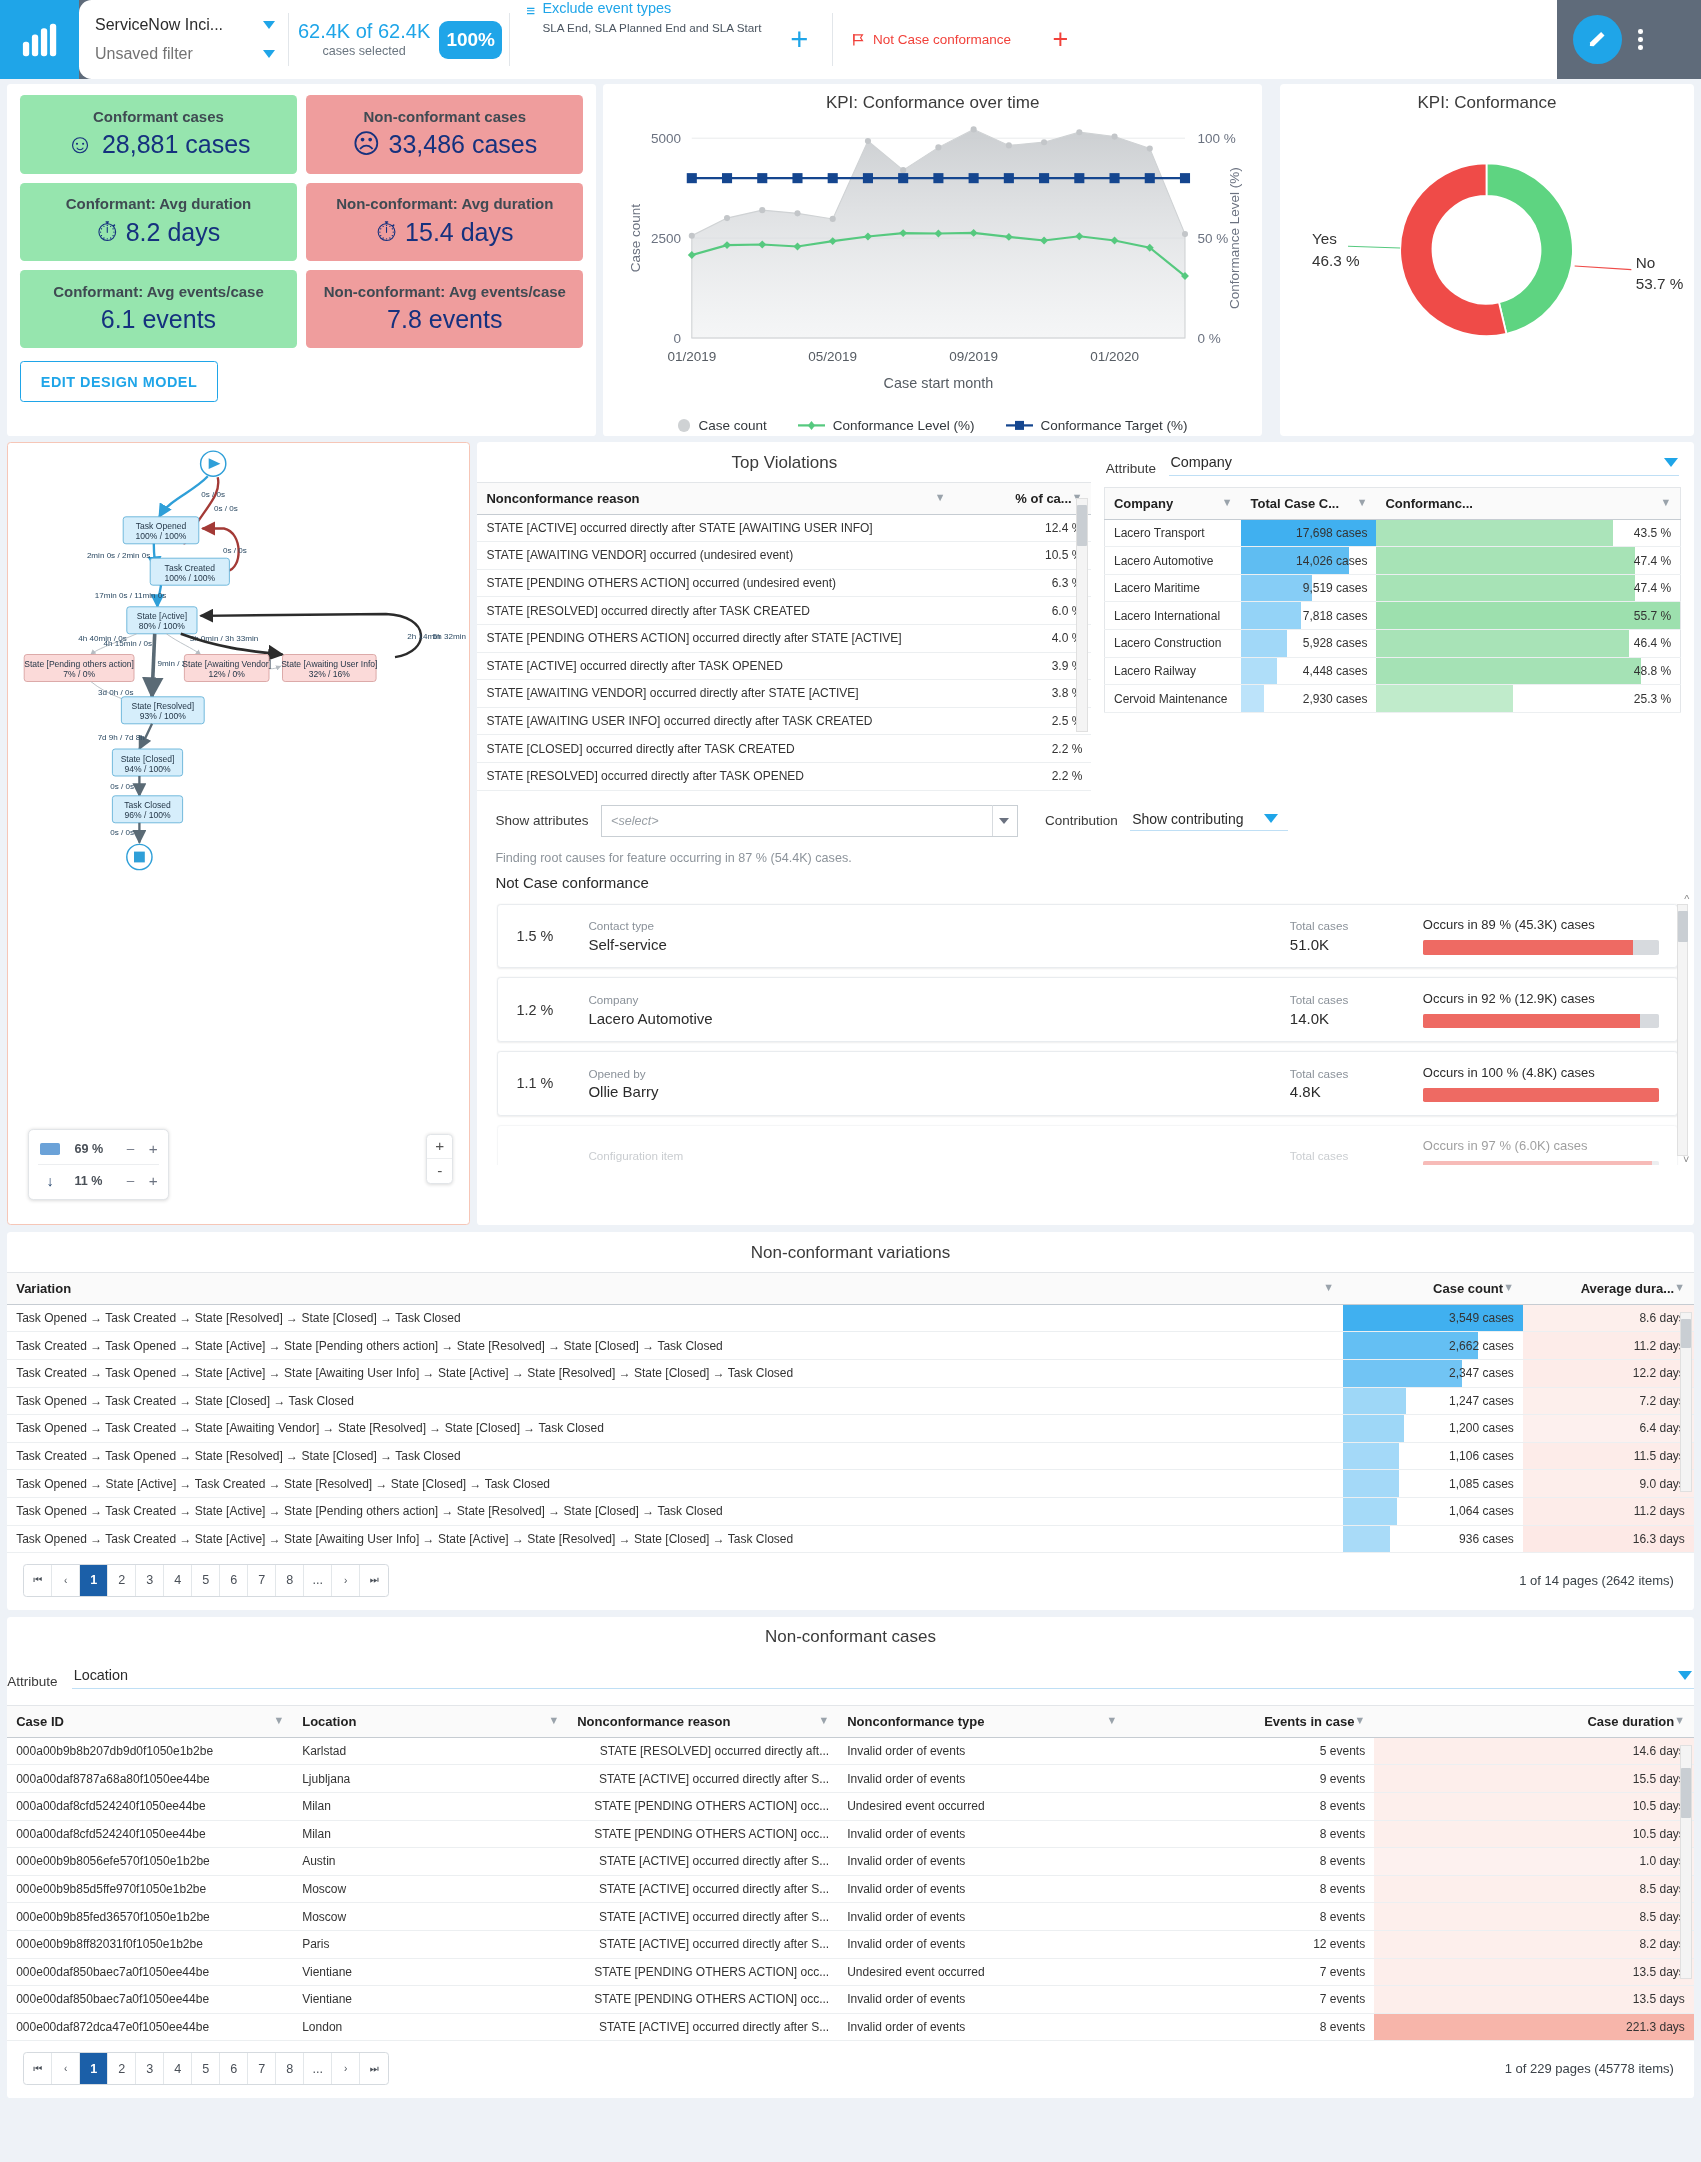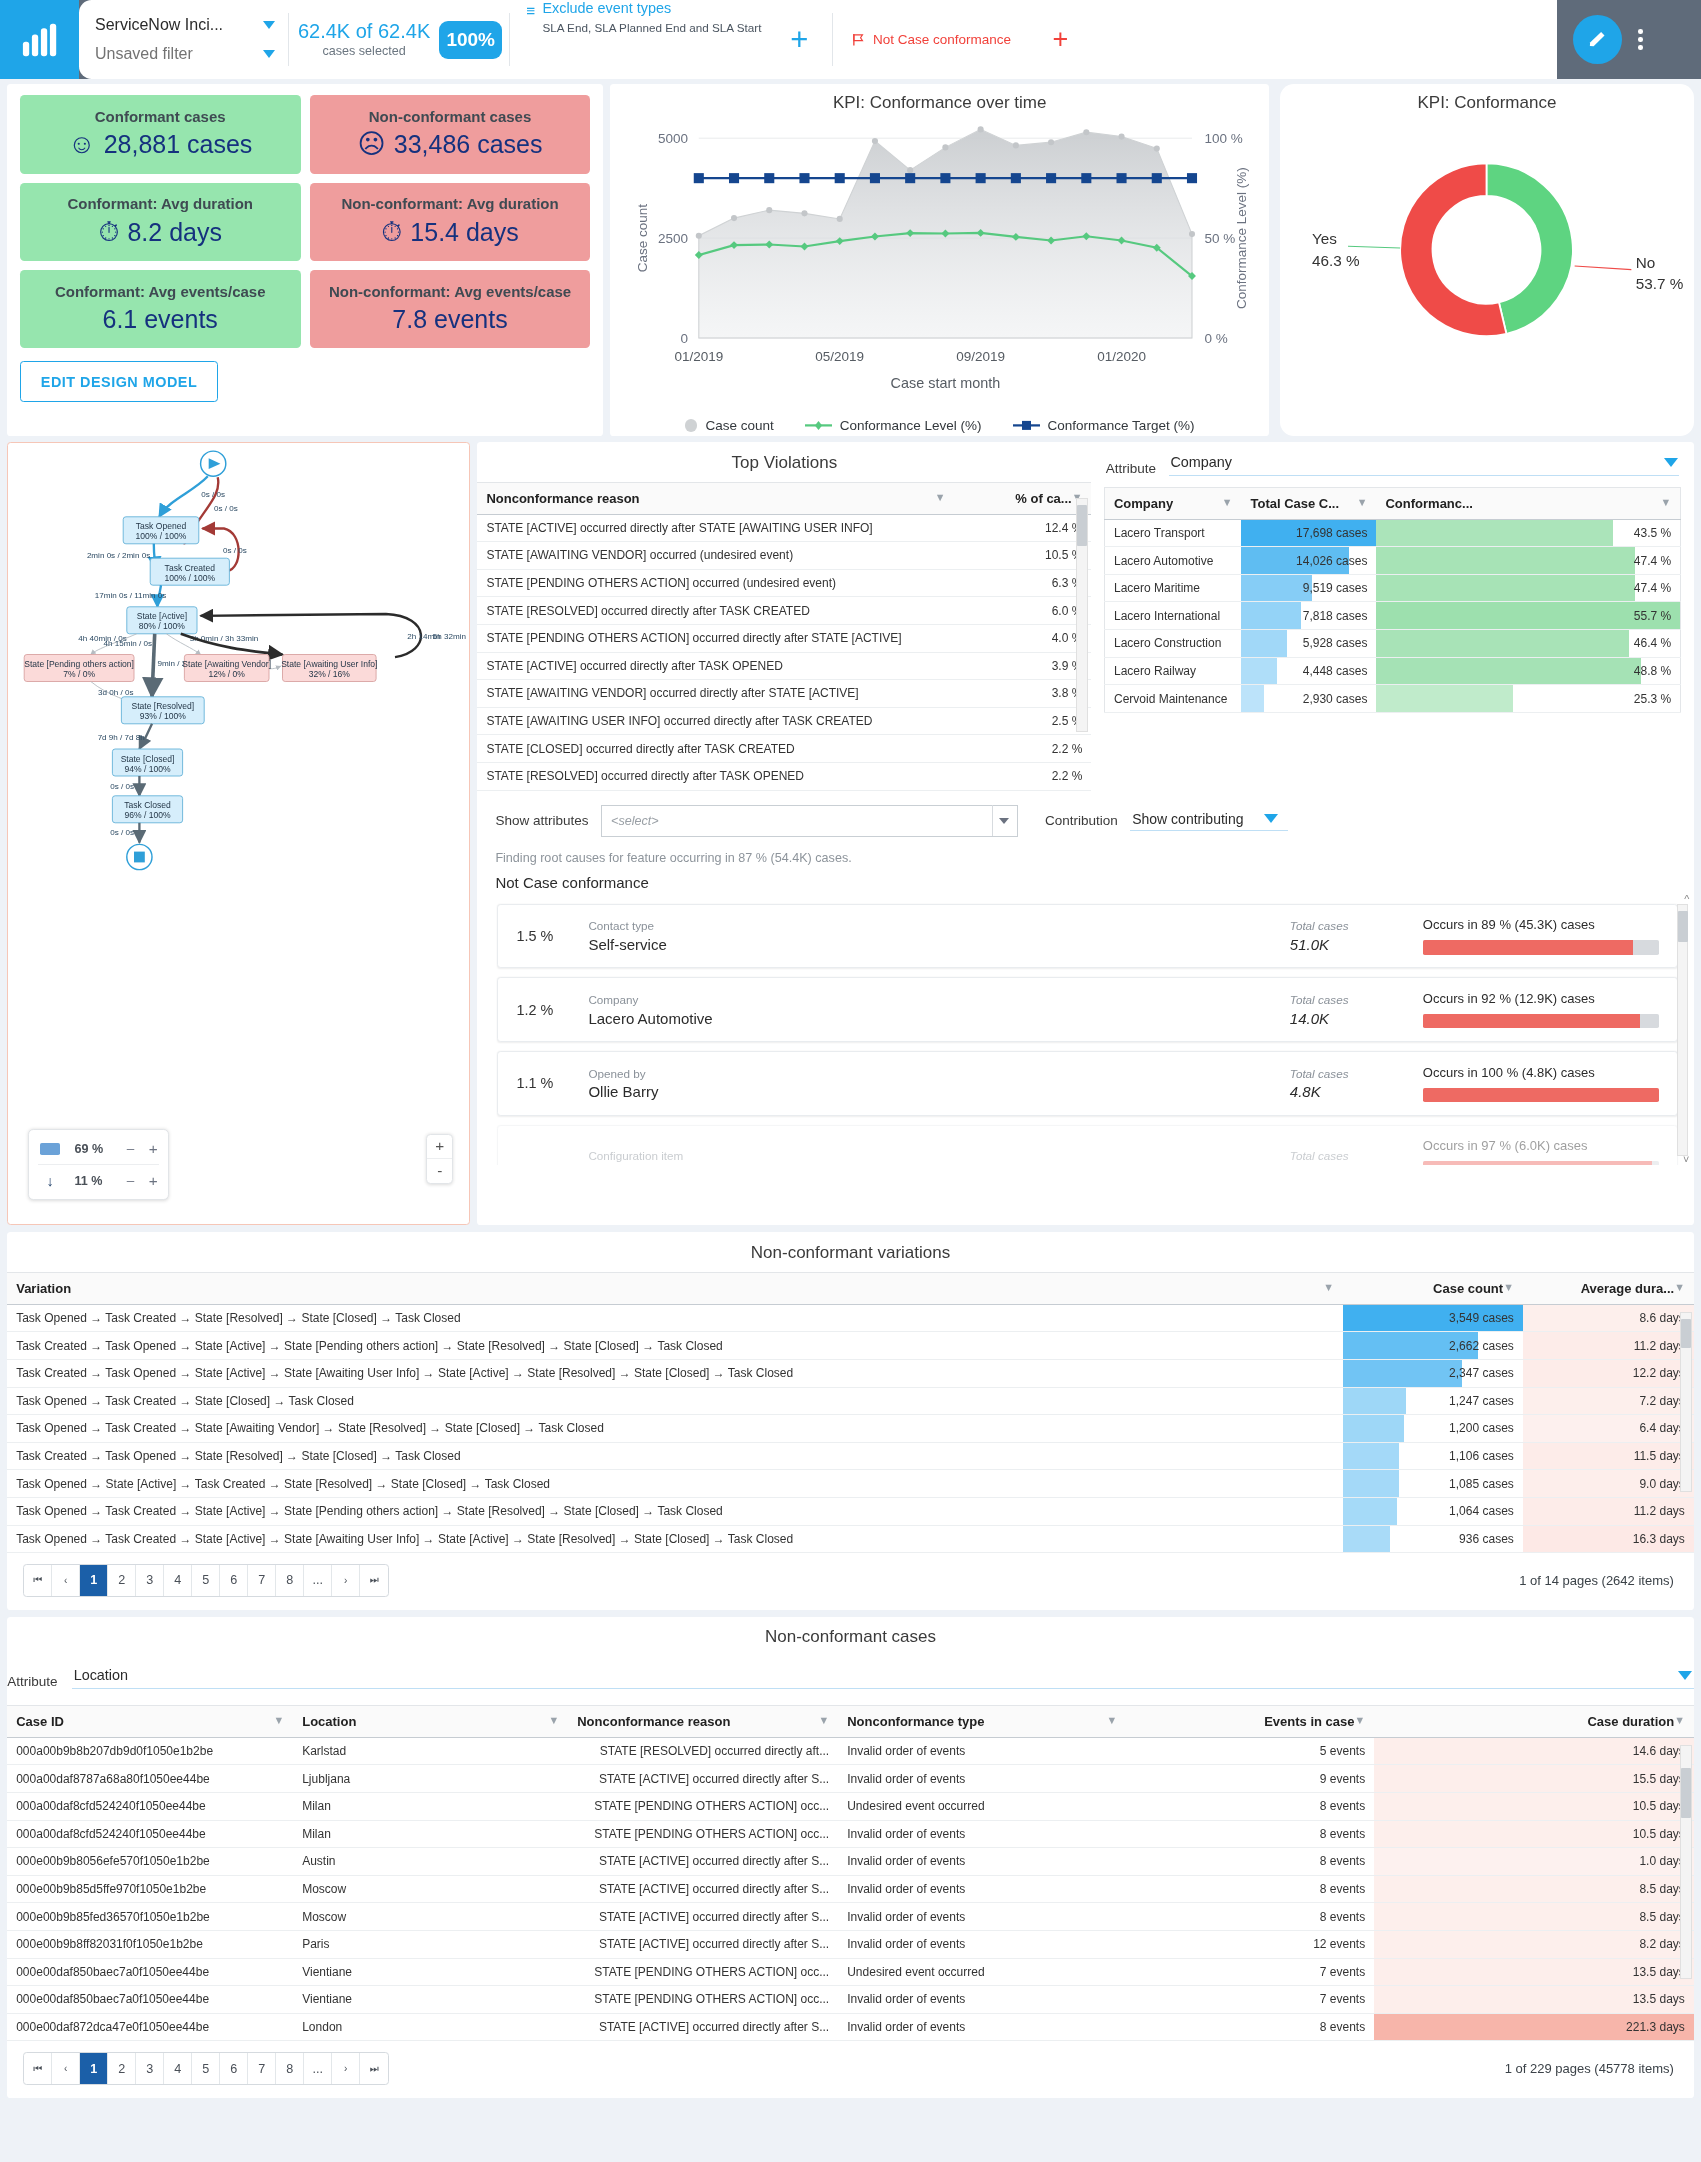--- a/index.html
+++ b/index.html
@@ -52,21 +52,21 @@
   .kpi-card { border-radius:4.5px; padding:12.6px 9px 14.4px; text-align:center; }
   .kpi-card.good { background:#96e5ae; }
   .kpi-card.bad  { background:#ef9d9d; }
   .kpi-card .lab { font-size:15px; font-weight:600; color:#3f4a52; margin-bottom:5.4px;}
   .kpi-card .val { font-size:25px; color:#15317e; display:flex; align-items:center; justify-content:center; gap:8px;}
   .kpi-card .val .gl { font-size:27px; line-height:1;}
   .edit-btn { margin-top:12.6px; display:inline-block; border:0.9px solid #1fa5e8; color:#1fa5e8; background:#fff;
               font-size:14.4px; font-weight:700; letter-spacing:0.5px; padding:11.7px 20px; border-radius:3.6px; cursor:pointer;}
 
   .chart-panel { flex:1; background:#fff; border-radius:3.6px; margin-left:7.2px; padding:9px 5.4px 3.6px; position:relative;}
-  .donut-panel { width:414px; background:#fff; border-radius:14px; margin-left:11px; padding:9px 5.4px;}
+  .donut-panel { width:414px; background:#fff; border-radius:4px; margin-left:18px; padding:9px 5.4px;}
   .panel-title { text-align:center; font-size:17px; color:#3b3b3b; }
 
   
   .row2 { display:flex; padding:5.4px 7.2px 0 7.2px; align-items:stretch; }
   .map-panel { width:463px; background:#fff; border:1.8px solid #f6c6b7; border-radius:3.6px; position:relative; height:783px; }
   .mid-panel { flex:1; margin-left:7.2px; background:#fff; border-radius:3.6px; position:relative; }
 
   .tbl { width:100%; border-collapse:collapse; font-size:12px; }
   .tbl th { background:#fafafa; border-bottom:1.8px solid #c6ccd2; border-top:0.9px solid #e3e6e9;
             text-align:left; font-size:13px; font-weight:700; color:#222; padding:8px 9px; }
@@ -97,21 +97,21 @@
   .rc-sel { border-bottom:1.8px solid #bfdff5; padding:0 10.8px 3.6px 1.8px; display:flex; align-items:center; gap:20px;}
   .rc-sel .v { font-size:14px; color:#2b2b2b;}
   .rc-note { color:#8d949b; font-size:12.6px; padding:10.8px 18px 0; }
   .rc-head { font-size:15px; color:#2b2b2b; padding:9px 18px 3.6px; }
   .rc-card { margin:9px 16px 0 20px; border:0.9px solid #e9ecef; border-radius:3.6px; background:#fff;
              box-shadow:0 0.9px 1.8px rgba(0,0,0,.07); display:flex; align-items:center; padding:12.6px 18px; gap:16px;}
   .rc-pct { font-size:14.4px; color:#333; width:56px; }
   .rc-fields { flex:1; }
   .rc-fields .k { font-size:11.7px; color:#8a9199; }
   .rc-fields .v { font-size:15px; color:#2b2b2b; margin-top:3.6px;}
-  .rc-tot { width:117px;font-style:italic; }
+  .rc-tot { width:117px; }
   .rc-tot .k { font-size:11.7px; color:#8a9199; }
   .rc-tot .v { font-size:15px; color:#2b2b2b; margin-top:3.6px;}
   .rc-occ { width:236px; }
   .rc-occ .k { font-size:13px; color:#2b2b2b; }
   .rc-occ .track { margin-top:8px; height:14.4px; background:#d7dade; border-radius:1.8px; overflow:hidden;}
   .rc-occ .fill { height:100%; background:#ee6a63; }
 
   
   .panel { margin:7.2px 7.2px 0; background:#fff; border-radius:3.6px; position:relative; }
   .panel-h { text-align:center; font-size:17px; color:#3b3b3b; padding:10.8px 0 9px;}

